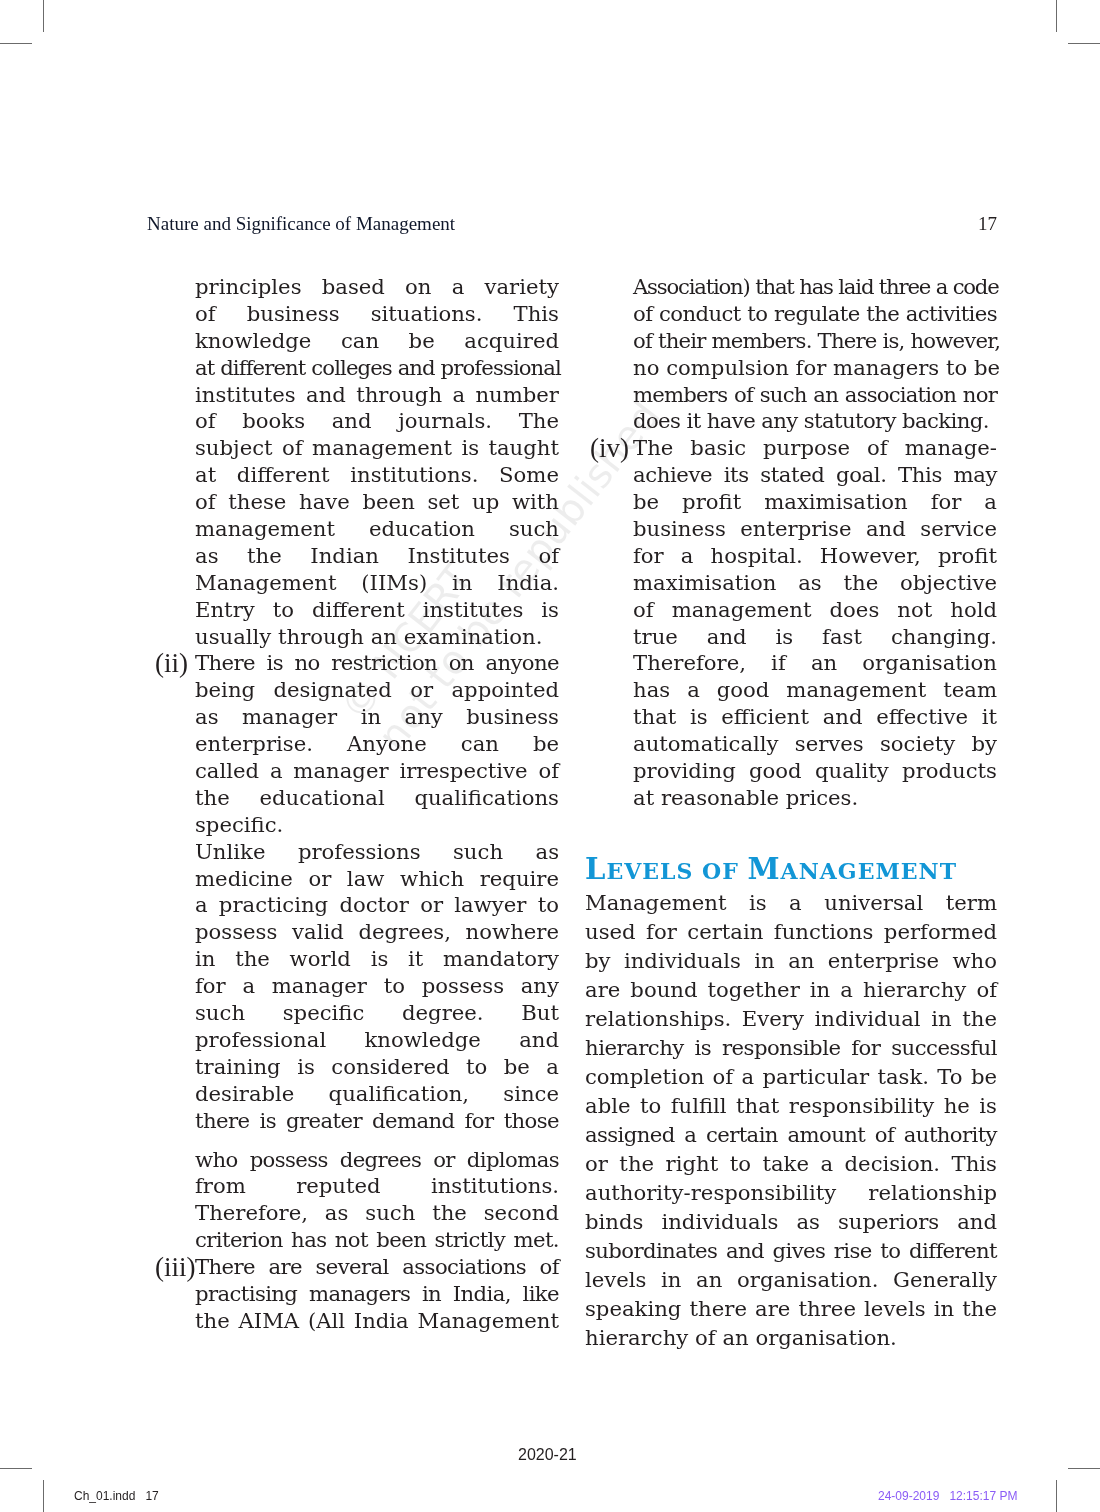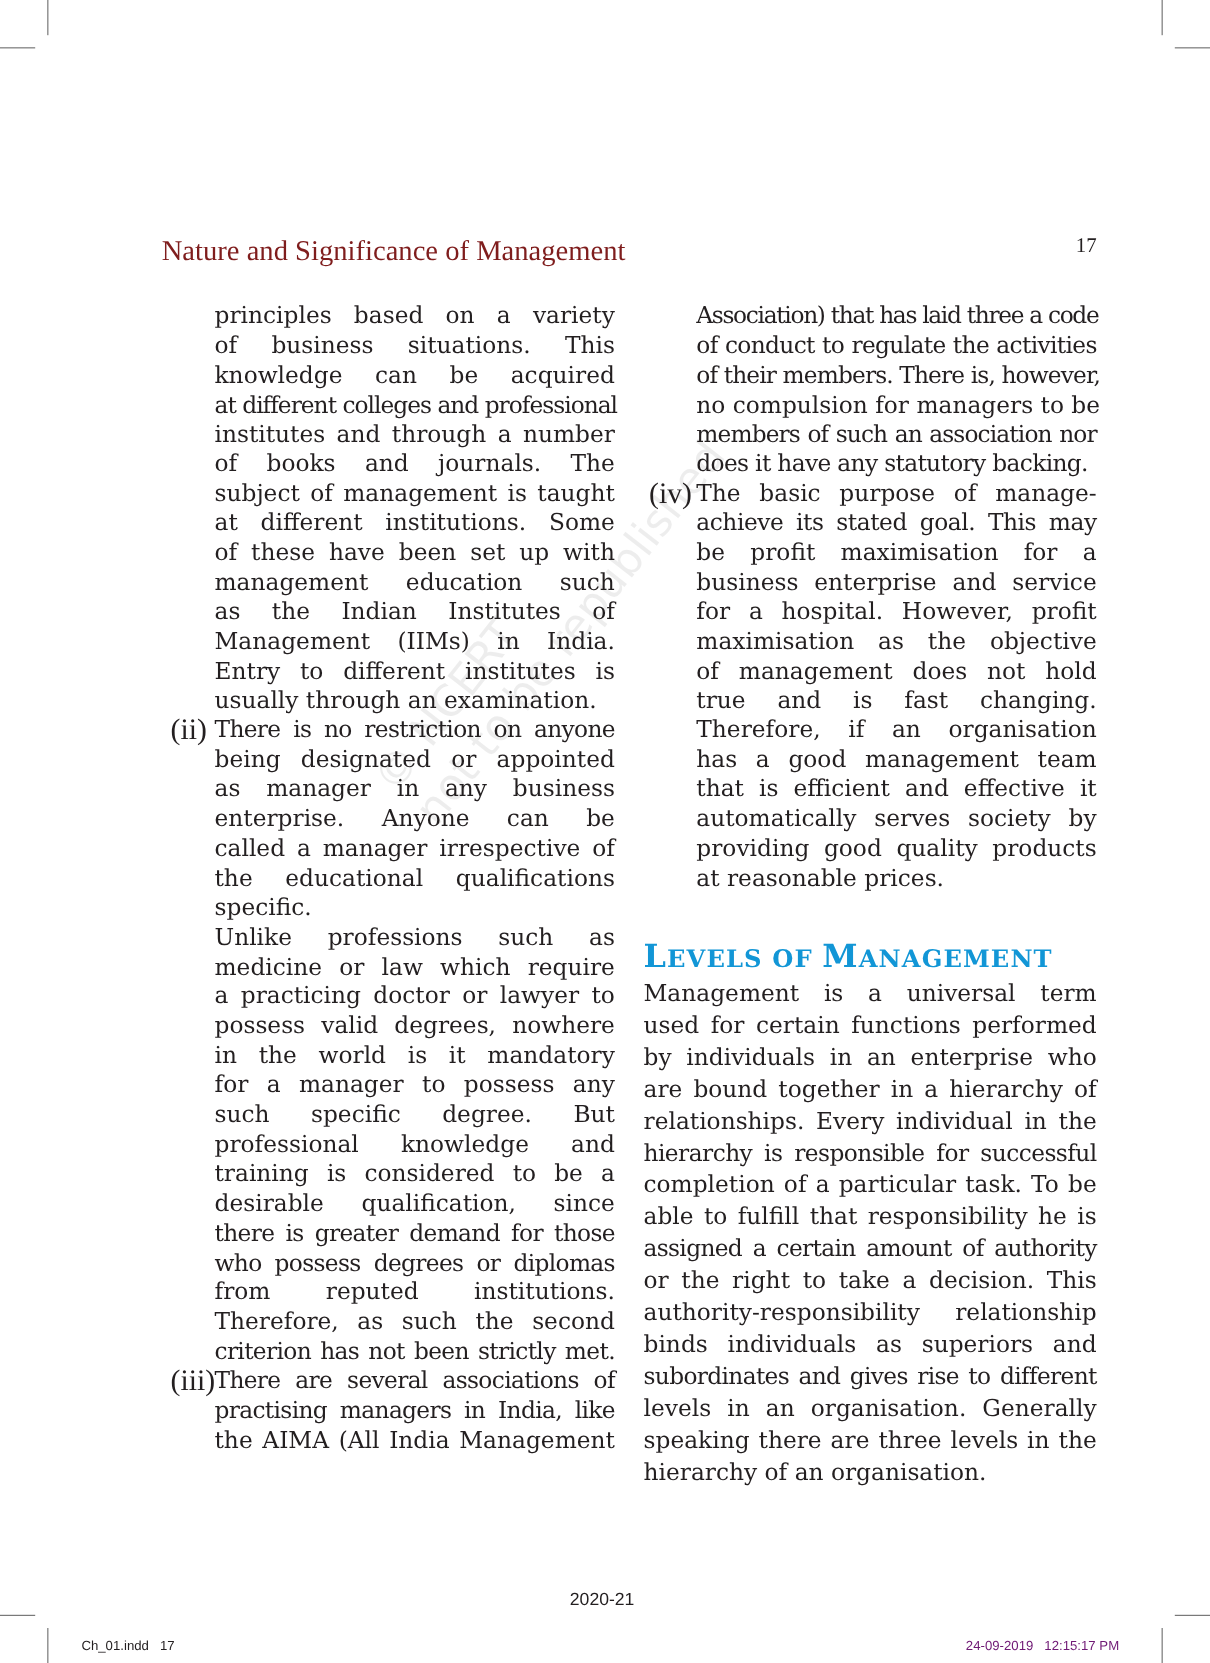--- a/index.html
+++ b/index.html
@@ -1,28 +1,28 @@
 <!DOCTYPE html>
 <html><head>
 <meta charset="utf-8">
 <style>
   html, body { margin: 0; padding: 0; background: #ffffff; }
   body { width: 1100px; height: 1512px; position: relative; overflow: hidden; font-family: "DejaVu Serif", serif; color: #231f20; }
   .crop { position: absolute; background: #6b6b6b; }
-  .header-title { position: absolute; left: 147px; top: 213px; font-family: "Liberation Serif", serif; font-size: 26px; color: #7f1d1d; }
+  .header-title { position: absolute; left: 147px; top: 213px; font-family: "Liberation Serif", serif; font-size: 19px; color: #0f172a; }
   .page-num { position: absolute; left: 978px; top: 213px; font-family: "Liberation Serif", serif; font-size: 19px; color: #231f20; }
   .col { position: absolute; font-size: 21.2px; line-height: 26.9px; }
   .line { display: block; text-align: justify; text-align-last: justify; white-space: nowrap; height: 26.9px; }
   .line.last { text-align-last: left; }
   .lbl { position: absolute; font-family: "Liberation Serif", serif; font-size: 27px; }
   .heading { position: absolute; left: 585px; top: 852px; font-family: "DejaVu Serif", serif; font-weight: bold; color: #1296d6; font-size: 22px; letter-spacing: 1px; }
   .heading .big { font-size: 29px; }
   .footer-year { position: absolute; left: 518px; top: 1446px; font-family: "Liberation Sans", sans-serif; font-size: 16px; color: #231f20; }
   .footer-file { position: absolute; left: 74px; top: 1489px; font-family: "Liberation Sans", sans-serif; font-size: 12px; color: #231f20; }
-  .footer-date { position: absolute; left: 878px; top: 1489px; font-family: "Liberation Sans", sans-serif; font-size: 12px; color: #701a75; }
+  .footer-date { position: absolute; left: 878px; top: 1489px; font-family: "Liberation Sans", sans-serif; font-size: 12px; color: #8b5cf6; }
   .watermark { position: absolute; left: 330px; top: 700px; transform: rotate(-52deg); transform-origin: left top; font-family: "DejaVu Sans", sans-serif; font-size: 40px; color: rgba(0,0,0,0.07); white-space: pre; line-height: 48px; }
 </style>
 </head>
 <body>
 
 <div class="crop" style="left:43px;top:0;width:1px;height:32px;"></div>
 <div class="crop" style="left:0;top:43px;width:32px;height:1px;"></div>
 <div class="crop" style="left:1056px;top:0;width:1px;height:32px;"></div>
 <div class="crop" style="left:1068px;top:43px;width:32px;height:1px;"></div>
 <div class="crop" style="left:43px;top:1480px;width:1px;height:32px;"></div>
@@ -66,21 +66,21 @@
     <span class="line">medicine or law which require</span>
     <span class="line">a practicing doctor or lawyer to</span>
     <span class="line">possess valid degrees, nowhere</span>
     <span class="line">in the world is it mandatory</span>
     <span class="line">for a manager to possess any</span>
     <span class="line">such specific degree. But</span>
     <span class="line">professional knowledge and</span>
     <span class="line">training is considered to be a</span>
     <span class="line">desirable qualification, since</span>
     <span class="line" style="letter-spacing:-0.6px;">there is greater demand for those</span>
-    <span class="line" style="letter-spacing:-0.6px;">who possess degrees or diplomas</span>
+    <span class="line" style="letter-spacing:-0.6px;margin-top:12px;">who possess degrees or diplomas</span>
     <span class="line">from reputed institutions.</span>
     <span class="line">Therefore, as such the second</span>
     <span class="line" style="letter-spacing:-0.6px;">criterion has not been strictly met.</span>
   </div>
   <div style="position:relative;">
     <span class="lbl" style="left:-40px; top:0;">(iii)</span>
     <span class="line" style="letter-spacing:-0.6px;">There are several associations of</span>
     <span class="line" style="letter-spacing:-0.6px;">practising managers in India, like</span>
     <span class="line">the AIMA (All India Management</span>
   </div>

